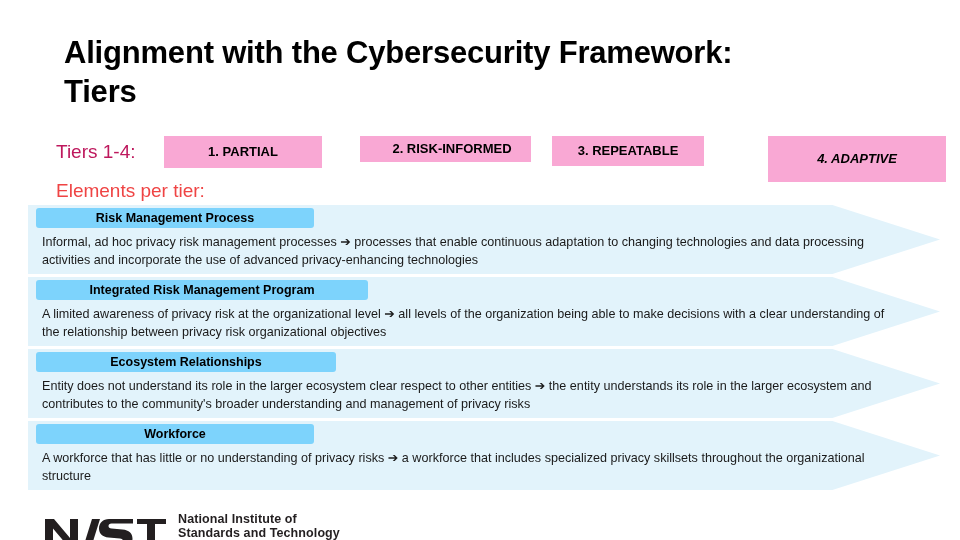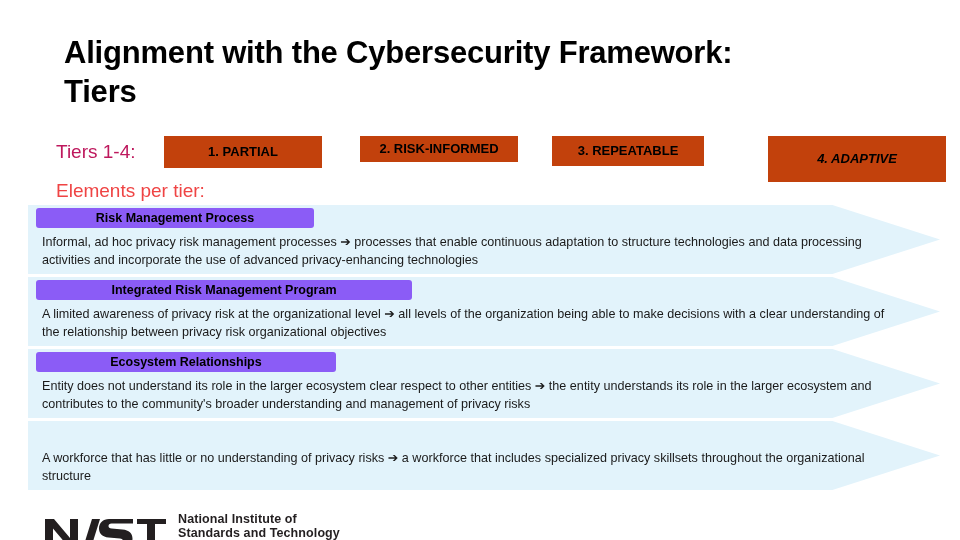--- a/index.html
+++ b/index.html
@@ -46,33 +46,33 @@
   .tiers-label {
     position: absolute;
     left: 0;
     top: 5px;
     font-size: 19px;
     color: #be185d;
     white-space: nowrap;
   }
   .tier-box {
     position: absolute;
-    background: #c2410c;
+    background: #f9a8d4;
     color: #000000;
     font-size: 13px;
     font-weight: bold;
     text-align: center;
     display: flex;
     align-items: center;
     justify-content: center;
     line-height: 1.18;
     top: 0;
   }
   .tier-1 { left: 108px;  width: 158px; height: 32px; }
-  .tier-2 { left: 304px;  width: 158px; height: 26px; }
+  .tier-2 { left: 304px;  width: 158px; height: 26px; padding-left: 13px; }
   .tier-3 { left: 496px;  width: 152px; height: 30px; }
   .tier-4 { left: 712px;  width: 178px; height: 46px; font-style: italic; }
 
   
   .elements-label {
     position: absolute;
     left: 56px;
     top: 180px;
     font-size: 19px;
     color: #ef4444;
@@ -98,33 +98,33 @@
     height: 69px;
     background: #E2F3FB;
     -webkit-clip-path: polygon(0 0, 88.2% 0, 100% 50%, 88.2% 100%, 0 100%);
     clip-path: polygon(0 0, 88.2% 0, 100% 50%, 88.2% 100%, 0 100%);
   }
   .pill {
     position: absolute;
     left: 36px;
     top: 3px;
     height: 20px;
-    background: #8b5cf6;
+    background: #7dd3fc;
     border-radius: 3px;
     color: #000000;
     font-size: 12.5px;
     font-weight: bold;
     display: flex;
     align-items: center;
     justify-content: center;
     padding: 0 8px;
     box-sizing: border-box;
   }
   .pill-w1 { width: 278px; }
-  .pill-w2 { width: 376px; }
+  .pill-w2 { width: 332px; }
   .pill-w3 { width: 300px; }
   .pill-w4 { width: 278px; }
 
   .block-body {
     position: absolute;
     left: 42px;
     top: 29px;
     width: 848px;
     font-size: 12.6px;
     line-height: 1.42;
@@ -175,37 +175,38 @@
     <div class="tier-box tier-4">4. ADAPTIVE</div>
   </div>
 
   <div class="elements-label">Elements per tier:</div>
 
   <div class="blocks">
 
     <div class="block">
       <div class="chevron"></div>
       <div class="pill pill-w1">Risk Management Process</div>
-      <div class="block-body">Informal, ad hoc privacy risk management processes ➔ processes that enable continuous adaptation to structure technologies and data processing activities and incorporate the use of advanced privacy-enhancing technologies</div>
+      <div class="block-body">Informal, ad hoc privacy risk management processes ➔ processes that enable continuous adaptation to changing technologies and data processing activities and incorporate the use of advanced privacy-enhancing technologies</div>
     </div>
 
     <div class="block">
       <div class="chevron"></div>
       <div class="pill pill-w2">Integrated Risk Management Program</div>
       <div class="block-body">A limited awareness of privacy risk at the organizational level ➔ all levels of the organization being able to make decisions with a clear understanding of the relationship between privacy risk organizational objectives</div>
     </div>
 
     <div class="block">
       <div class="chevron"></div>
       <div class="pill pill-w3">Ecosystem Relationships</div>
       <div class="block-body">Entity does not understand its role in the larger ecosystem clear respect to other entities ➔ the entity understands its role in the larger ecosystem and contributes to the community's broader understanding and management of privacy risks</div>
     </div>
 
     <div class="block">
       <div class="chevron"></div>
+      <div class="pill pill-w4">Workforce</div>
       <div class="block-body">A workforce that has little or no understanding of privacy risks ➔ a workforce that includes specialized privacy skillsets throughout the organizational structure</div>
     </div>
 
   </div>
 
   <div class="nist-logo">
     <svg class="nist-mark" width="123" height="34" viewBox="0 0 246 68" aria-hidden="true">
       <g fill="#231f20">
 
         <path d="M2 64 L2 6 L20 6 L52 44 L52 6 L68 6 L68 64 L51 64 L18 25 L18 64 Z"></path>

